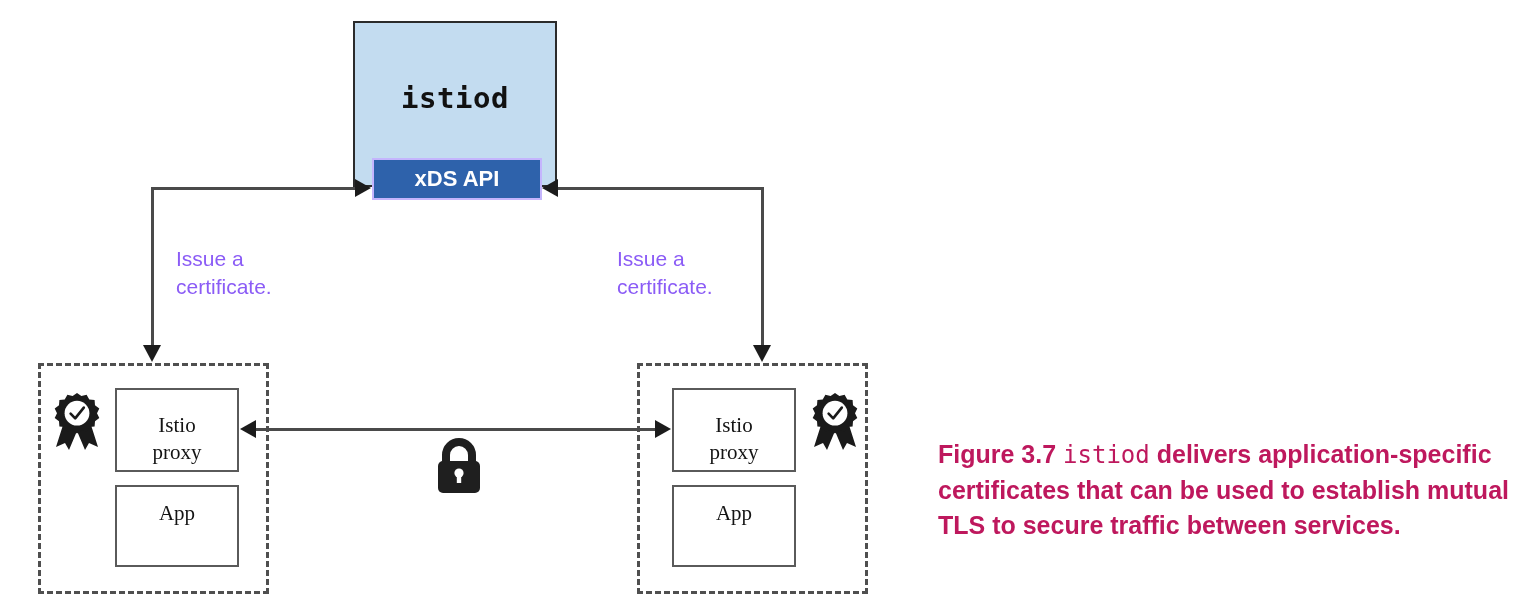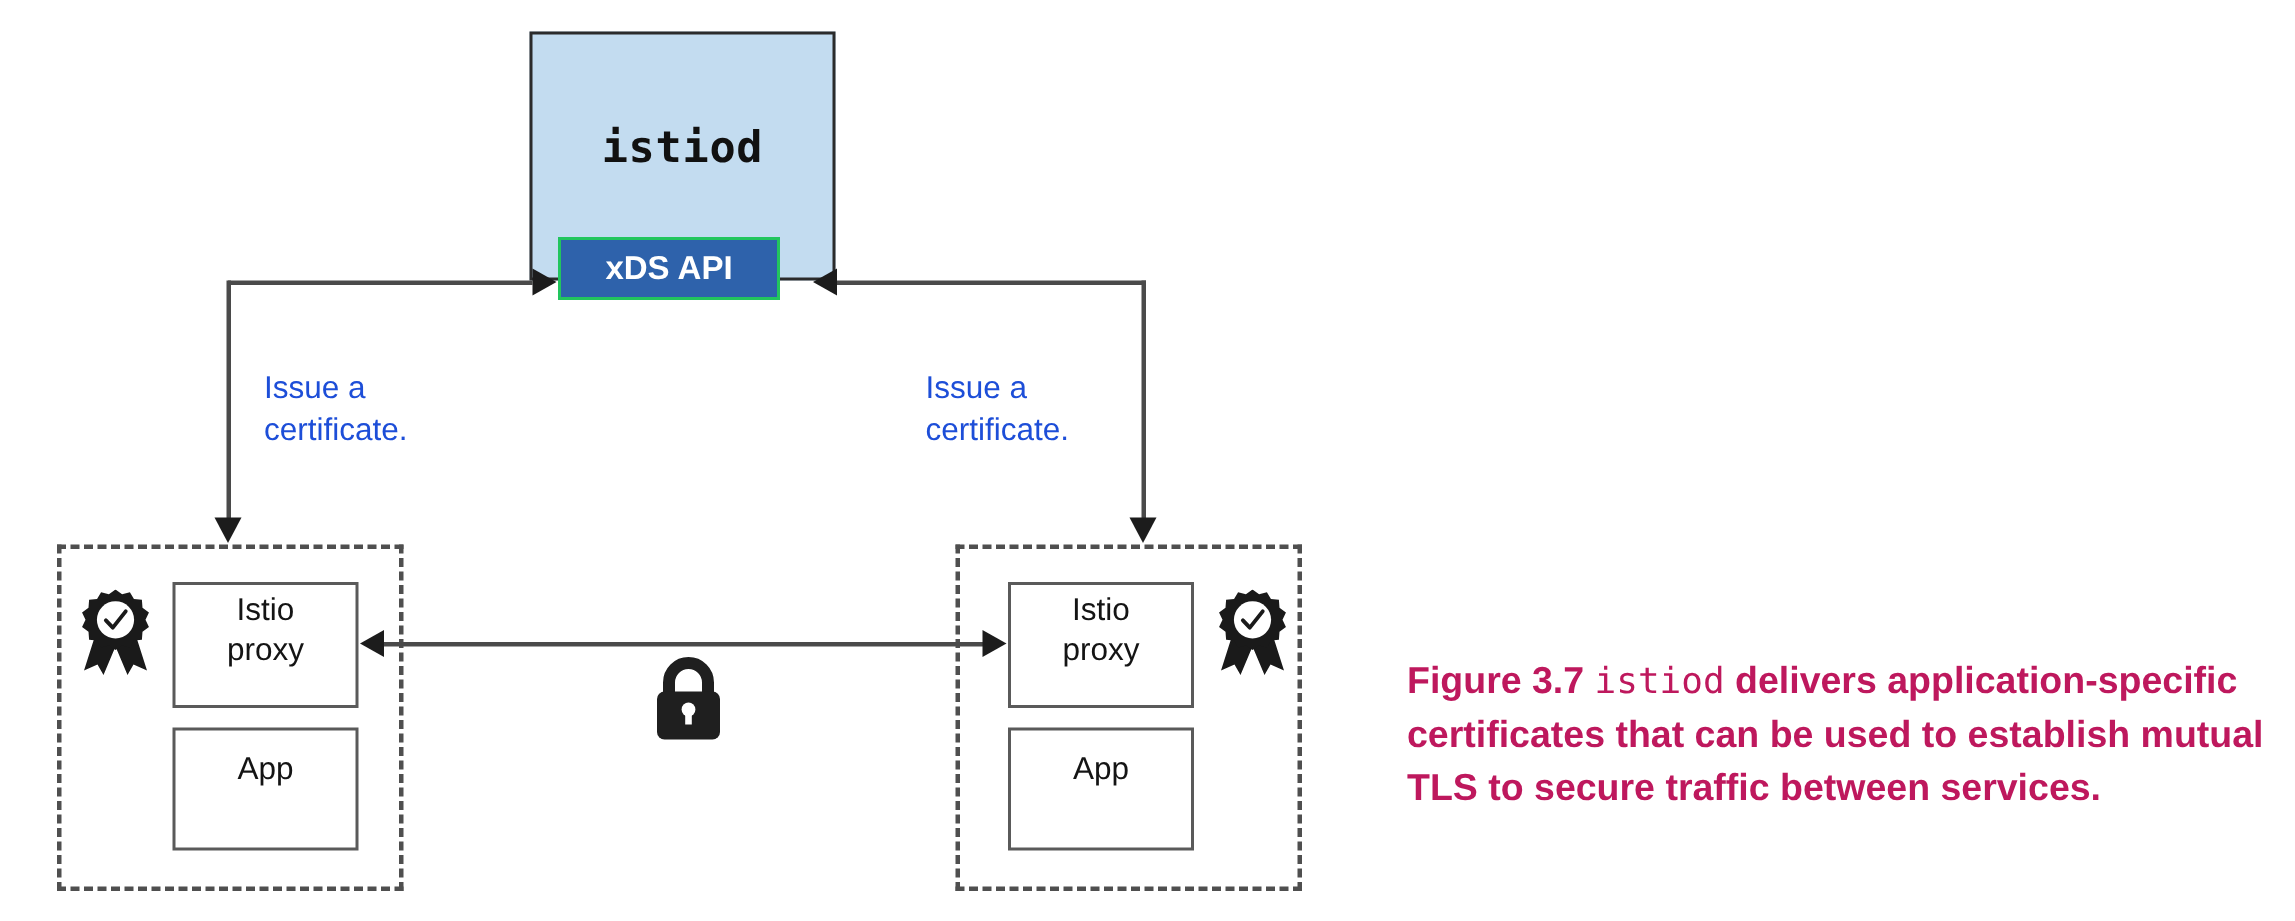--- a/index.html
+++ b/index.html
@@ -43,24 +43,24 @@
     font-size: 29px;
     color: #111111;
     letter-spacing: 0.5px;
   }
 
   
   .xds-box {
     position: absolute;
     left: 372px;
     top: 145px;
-    width: 148px;
+    width: 170px;
     height: 42px;
     background: #2e62ab;
-    border: 2px solid #22c55e;
+    border: 2px solid #c4b5fd;
     box-sizing: border-box;
     display: flex;
     align-items: center;
     justify-content: center;
   }
   .xds-label {
     color: #ffffff;
     font-size: 22px;
     font-weight: bold;
     font-family: "Liberation Sans", sans-serif;
@@ -92,21 +92,21 @@
   .arrow-down {
     border-left: 9px solid transparent;
     border-right: 9px solid transparent;
     border-top: 17px solid #1c1c1c;
   }
 
   
   .issue-label {
     position: absolute;
     font-size: 21px;
-    color: #1d4ed8;
+    color: #8b5cf6;
     line-height: 1.32;
     font-family: "Liberation Sans", sans-serif;
     white-space: pre-line;
   }
   .issue-left  { left: 176px; top: 232px; text-align: left; }
   .issue-right { left: 617px; top: 232px; text-align: left; }
 
   
   .svc-box {
     position: absolute;
@@ -128,27 +128,29 @@
     box-sizing: border-box;
     text-align: center;
     font-size: 21px;
     color: #141414;
     line-height: 1.28;
     font-family: "Liberation Sans", sans-serif;
   }
   .proxy-box {
     width: 124px;
     height: 84px;
-    padding-top: 4px;
+    padding-top: 22px;
     white-space: pre-line;
+    font-family: Liberation Serif, serif;
   }
   .app-box {
     width: 124px;
     height: 82px;
     padding-top: 13px;
+    font-family: Liberation Serif, serif;
   }
   .proxy-left  { left: 115px; top: 375px; }
   .app-left    { left: 115px; top: 472px; }
   .proxy-right { left: 672px; top: 375px; }
   .app-right   { left: 672px; top: 472px; }
 
   
   .cert-badge {
     position: absolute;
     width: 46px;

